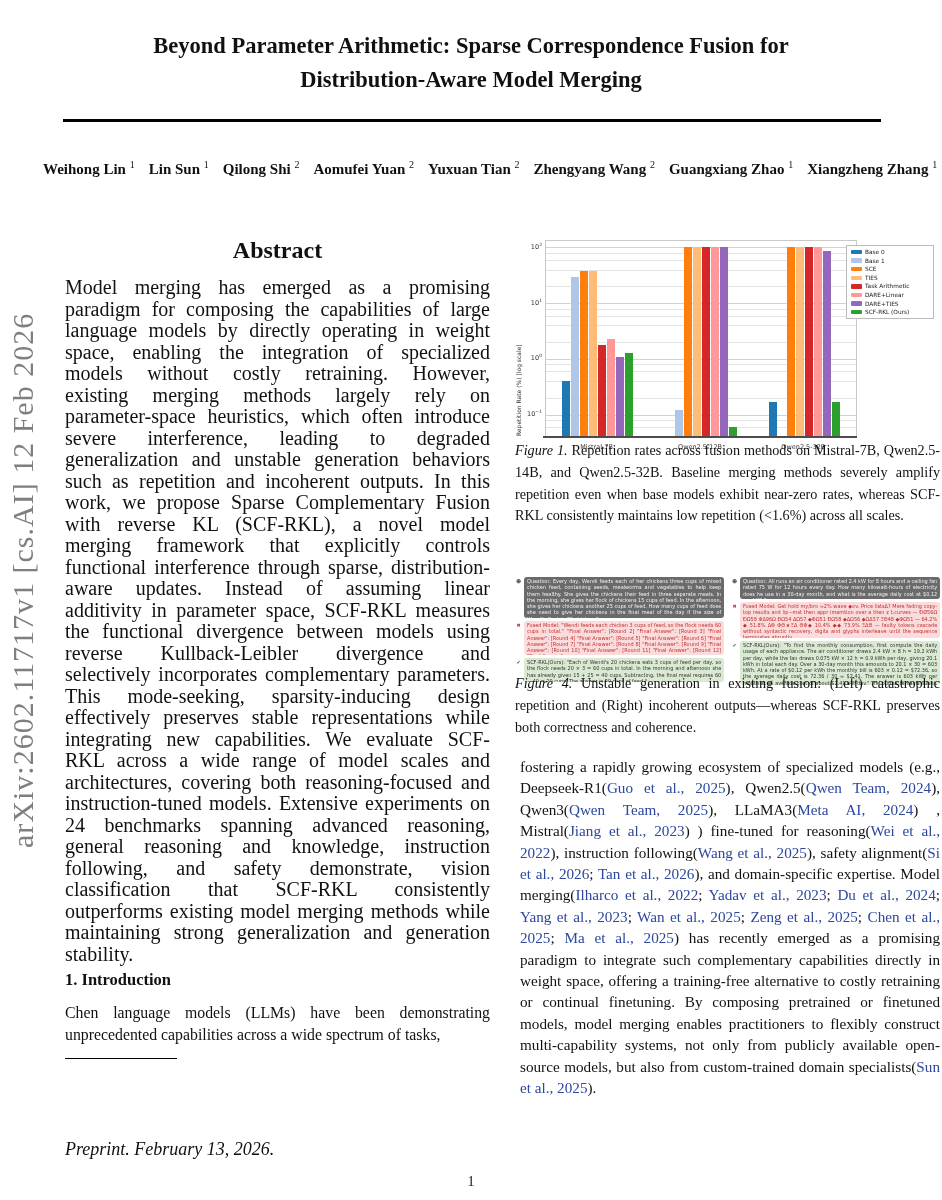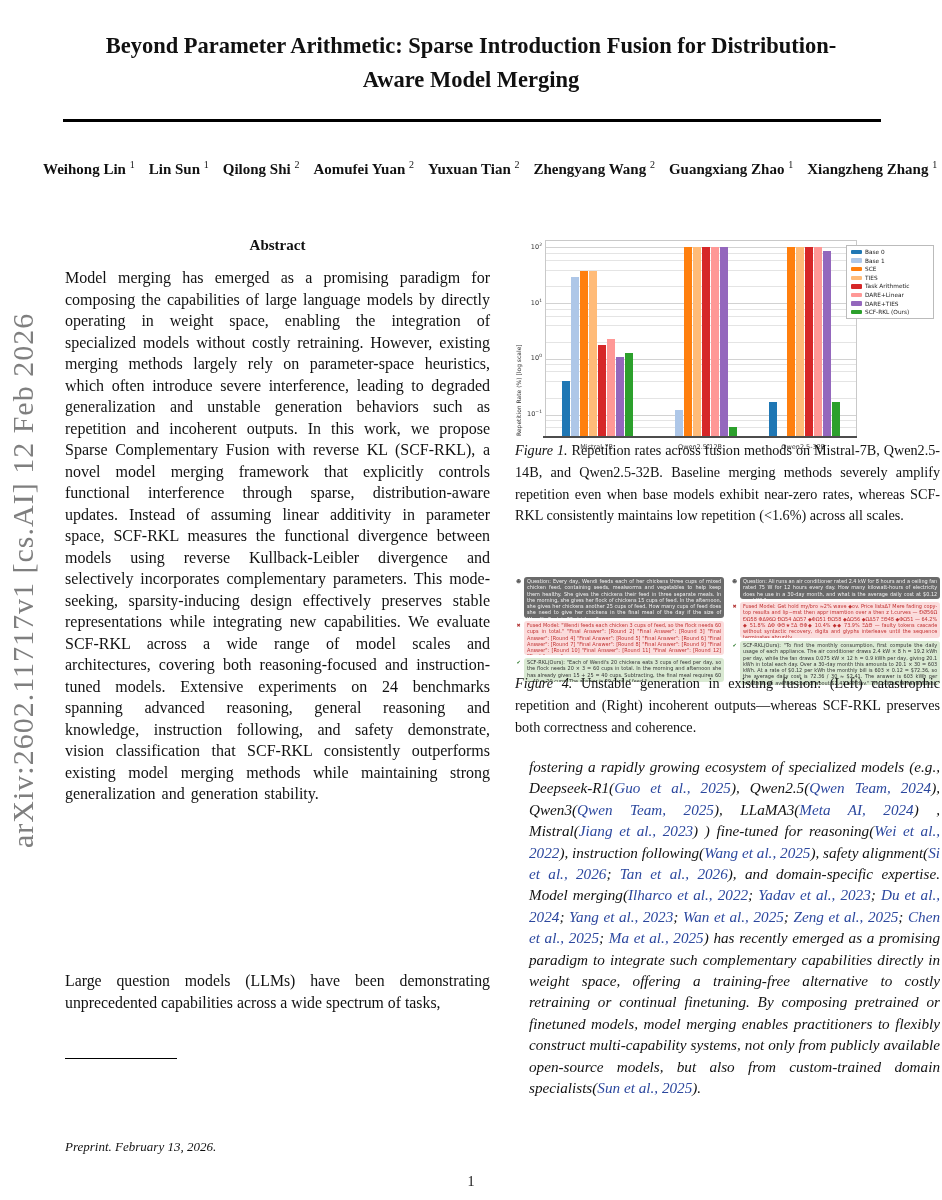--- a/index.html
+++ b/index.html
@@ -13,34 +13,34 @@
            font-weight:bold;font-size:15px;line-height:25px;}
   .authors .auth{margin:0 7px;white-space:nowrap;}
   .authors sup{font-size:10px;font-weight:normal;}
 
   .arxiv{position:absolute;left:2px;top:228px;height:704px;width:42px;
          display:flex;align-items:center;justify-content:center;
          writing-mode:vertical-rl;transform:rotate(180deg);
          font-size:30px;color:#7f7f7f;letter-spacing:1px;white-space:nowrap;}
 
   .col-abstract{position:absolute;left:65px;top:237px;width:425px;}
-  .abs-head{text-align:center;font-size:15px;font-weight:bold;margin:0 0 13px 0;}
-  .abs-text{font-size:16px;line-height:21.5px;text-align:justify;word-spacing:2px;}
+  .abs-head{text-align:center;font-size:24px;font-weight:bold;margin:0 0 13px 0;}
+  .abs-text{font-size:20px;line-height:21.5px;text-align:justify;word-spacing:2px;}
 
   .intro{position:absolute;left:65px;top:970px;width:425px;}
   .intro-head{font-size:16.5px;font-weight:bold;margin:0 0 12px 0;}
   .intro-text{font-size:15.8px;line-height:21.5px;text-align:justify;}
 
   .footnote{position:absolute;left:65px;top:1058px;width:425px;
             font-size:12.2px;line-height:15.8px;}
   .footnote-rule{width:112px;height:1px;background:#000;margin-bottom:7px;}
   .footnote-text{text-align:justify;text-indent:12px;}
   .footnote-text sup{font-size:8.5px;}
 
-  .preprint{position:absolute;left:65px;top:1139px;font-style:italic;font-size:13px;}
+  .preprint{position:absolute;left:65px;top:1139px;font-style:italic;font-size:18px;}
   .pageno{position:absolute;top:1174px;left:0;width:942px;text-align:center;font-size:14px;}
 
   
   .fig1{position:absolute;left:515px;top:238px;width:425px;height:220px;
         font-family:"DejaVu Sans",sans-serif;}
   .plot{position:absolute;left:30px;top:2px;width:310px;height:196px;
         border:1px solid #c9c9c9;background:#fff;}
   .gl{position:absolute;left:0;width:100%;height:1px;}
   .gl.minor{background:#e4e4e4;}
   .gl.major{background:#d2d2d2;}
@@ -76,39 +76,40 @@
   .bubble.repetition{background:#fbdcdc;color:#c03030;}
   .bubble.ours{background:#d9e9d2;color:#333;}
   .micro{font-size:9px;line-height:1.25;transform:scale(0.55);
          transform-origin:0 0;width:182%;text-align:justify;}
   .p0b0{height:37px;} .p0b1{height:30px;} .p0b2{height:20px;}
   .p1b0{height:18px;} .p1b1{height:32px;} .p1b2{height:40px;}
 
   
   .body-right{position:absolute;left:515px;top:756px;width:425px;
               font-size:15.2px;line-height:21.4px;text-align:justify;}
-  .body-right p{margin:0 0 10px 14px;font-style:italic;}
+  .body-right p{margin:0 0 10px 5px;}
   .cite{color:#2b479e;}
 </style>
 </head>
 <body>
 
 <div class="arxiv">arXiv:2602.11717v1  [cs.AI]  12 Feb 2026</div>
 
-<div class="title">Beyond Parameter Arithmetic: Sparse Introduction Fusion for Distribution-Aware Model Merging</div>
+<div class="title">Beyond Parameter Arithmetic: Sparse Correspondence Fusion for Distribution-Aware Model Merging</div>
 <div class="rule"></div>
 <div class="authors"><span class="auth">Weihong Lin <sup>1</sup></span><span class="auth">Lin Sun <sup>1</sup></span><span class="auth">Qilong Shi <sup>2</sup></span><span class="auth">Aomufei Yuan <sup>2</sup></span><span class="auth">Yuxuan Tian <sup>2</sup></span><span class="auth">Zhengyang Wang <sup>2</sup></span><span class="auth">Guangxiang Zhao <sup>1</sup></span><span class="auth">Xiangzheng Zhang <sup>1</sup></span></div>
 
 <div class="col-abstract">
   <div class="abs-head">Abstract</div>
   <div class="abs-text">Model merging has emerged as a promising paradigm for composing the capabilities of large language models by directly operating in weight space, enabling the integration of specialized models without costly retraining. However, existing merging methods largely rely on parameter-space heuristics, which often introduce severe interference, leading to degraded generalization and unstable generation behaviors such as repetition and incoherent outputs. In this work, we propose Sparse Complementary Fusion with reverse KL (SCF-RKL), a novel model merging framework that explicitly controls functional interference through sparse, distribution-aware updates. Instead of assuming linear additivity in parameter space, SCF-RKL measures the functional divergence between models using reverse Kullback-Leibler divergence and selectively incorporates complementary parameters. This mode-seeking, sparsity-inducing design effectively preserves stable representations while integrating new capabilities. We evaluate SCF-RKL across a wide range of model scales and architectures, covering both reasoning-focused and instruction-tuned models. Extensive experiments on 24 benchmarks spanning advanced reasoning, general reasoning and knowledge, instruction following, and safety demonstrate, vision classification that SCF-RKL consistently outperforms existing model merging methods while maintaining strong generalization and generation stability.</div>
 </div>
 
 <div class="intro">
-  <div class="intro-text">Large question models (LLMs) have been demonstrating unprecedented capabilities across a wide spectrum of tasks,</div>
+  <div class="intro-head">1. Introduction</div>
+  <div class="intro-text">Chen language models (LLMs) have been demonstrating unprecedented capabilities across a wide spectrum of tasks,</div>
 </div>
 
 <div class="footnote">
   <div class="footnote-rule"></div>
 </div>
 
 <div class="preprint">Preprint. February 13, 2026.</div>
 <div class="pageno">1</div>
 
 <div class="fig1">

